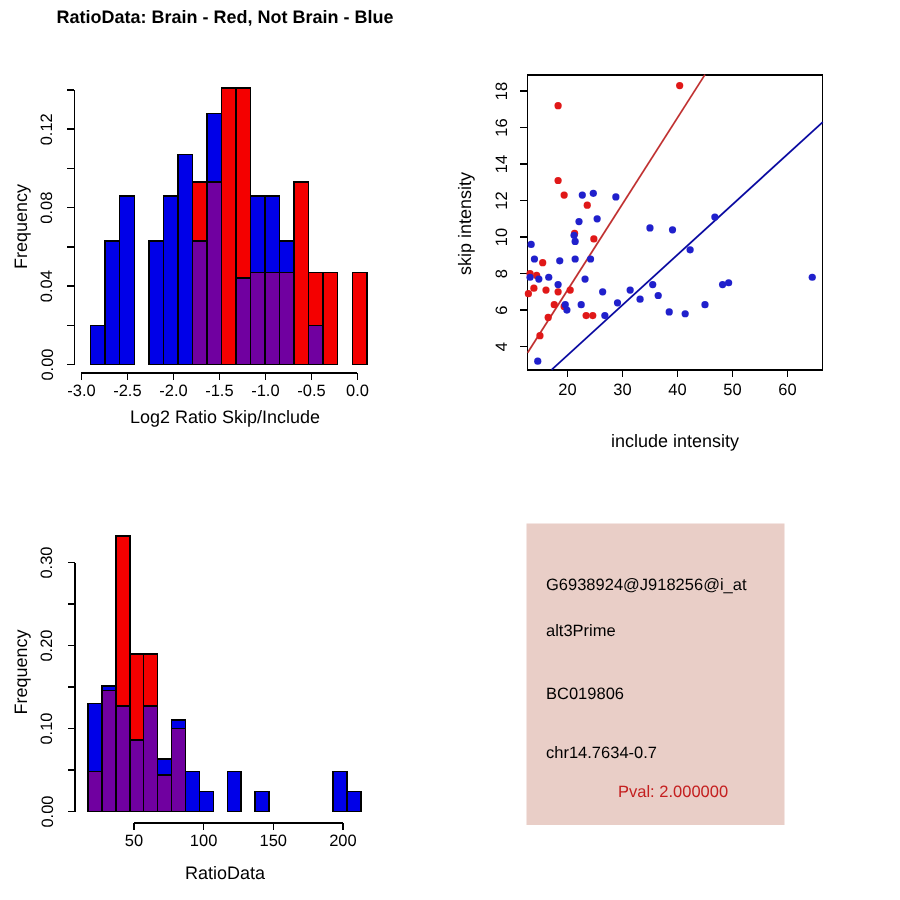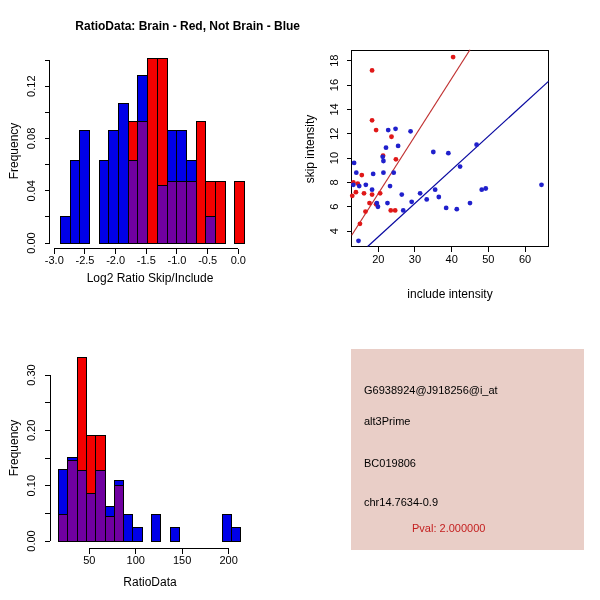--- a/index.html
+++ b/index.html
@@ -1,25 +1,25 @@
 <!DOCTYPE html>
 <html><head>
 <meta charset="utf-8">
 <style>
   html,body{margin:0;padding:0;}
   .canvas{position:relative;width:600px;height:600px;background:#ffffff;overflow:hidden;
           font-family:"Liberation Sans", sans-serif;}
   .panel{position:absolute;width:300px;height:300px;}
   .panel svg{position:absolute;left:0;top:0;}
-  .ptitle{position:absolute;left:0;top:19px;width:300px;text-align:right;
+  .ptitle{position:absolute;left:0;top:4px;width:300px;text-align:center;
           font-size:12px;font-weight:bold;color:#000;white-space:nowrap;}
   .xlabel{position:absolute;left:0;width:300px;text-align:center;font-size:12px;color:#000;}
   .ylabel{position:absolute;width:200px;text-align:center;font-size:12px;color:#000;
           transform:rotate(-90deg);}
-  .infobox{position:absolute;left:51px;top:49px;width:233px;height:201px;}
+  .infobox{position:absolute;left:51px;top:49px;width:172px;height:201px;}
   .infoline{position:absolute;left:13px;font-size:11px;color:#000;white-space:nowrap;}
 </style>
 </head>
 <body>
 
 <div class="canvas" style="background: rgb(255, 255, 255);">
 
   <div class="panel" id="p0" style="left:0;top:0">
     <svg id="svg0" width="300" height="300">
         <line x1="49.5" y1="60.01999999999998" x2="49.5" y2="243" stroke="#000000" stroke-width="1" shape-rendering="crispEdges"></line>
@@ -221,18 +221,18 @@
       </svg>
     <div class="xlabel" style="top:275px">RatioData</div>
     <div class="ylabel" style="left:-86px;top:141px">Frequency</div>
   </div>
 
   <div class="panel" id="p3" style="left:300px;top:300px">
     <div class="infobox" style="background: rgb(233, 206, 199);">
       <div class="infoline" style="top:35px">G6938924@J918256@i_at</div>
       <div class="infoline" style="top:66px">alt3Prime</div>
       <div class="infoline" style="top:108px">BC019806</div>
-      <div class="infoline" style="top:147px">chr14.7634-0.9</div>
+      <div class="infoline" style="top:147px">chr14.7634-0.7</div>
       <div class="infoline" style="top: 173px; color: rgb(196, 32, 32); margin-left: 48px;" id="pval-line">Pval: 2.000000</div>
     </div>
   </div>
 
 </div>
 
 </body></html>

